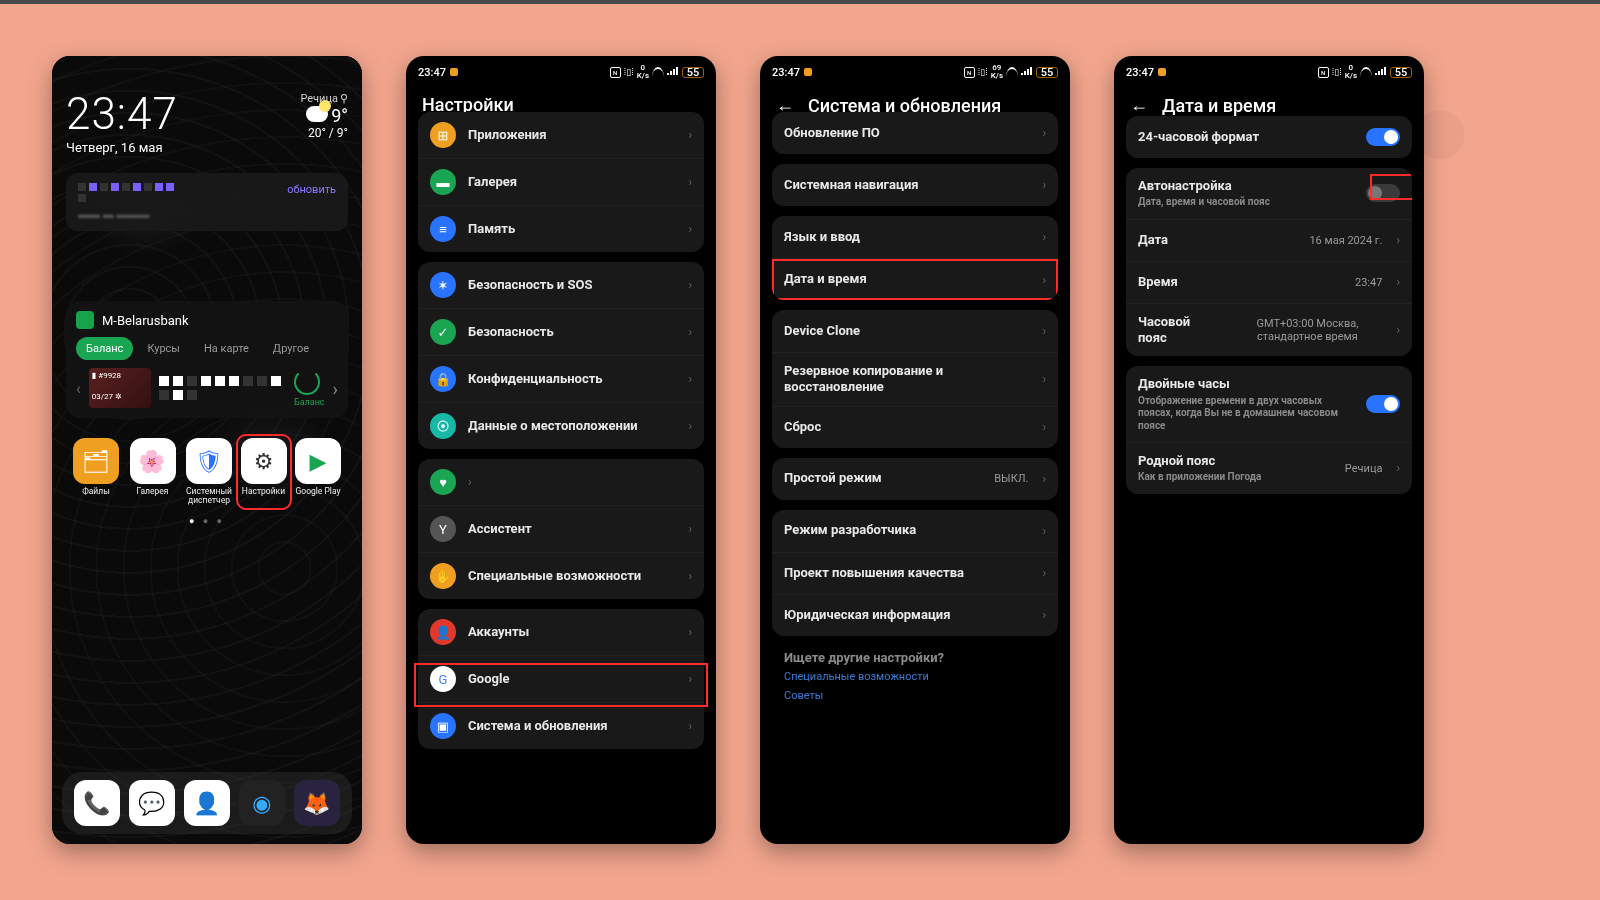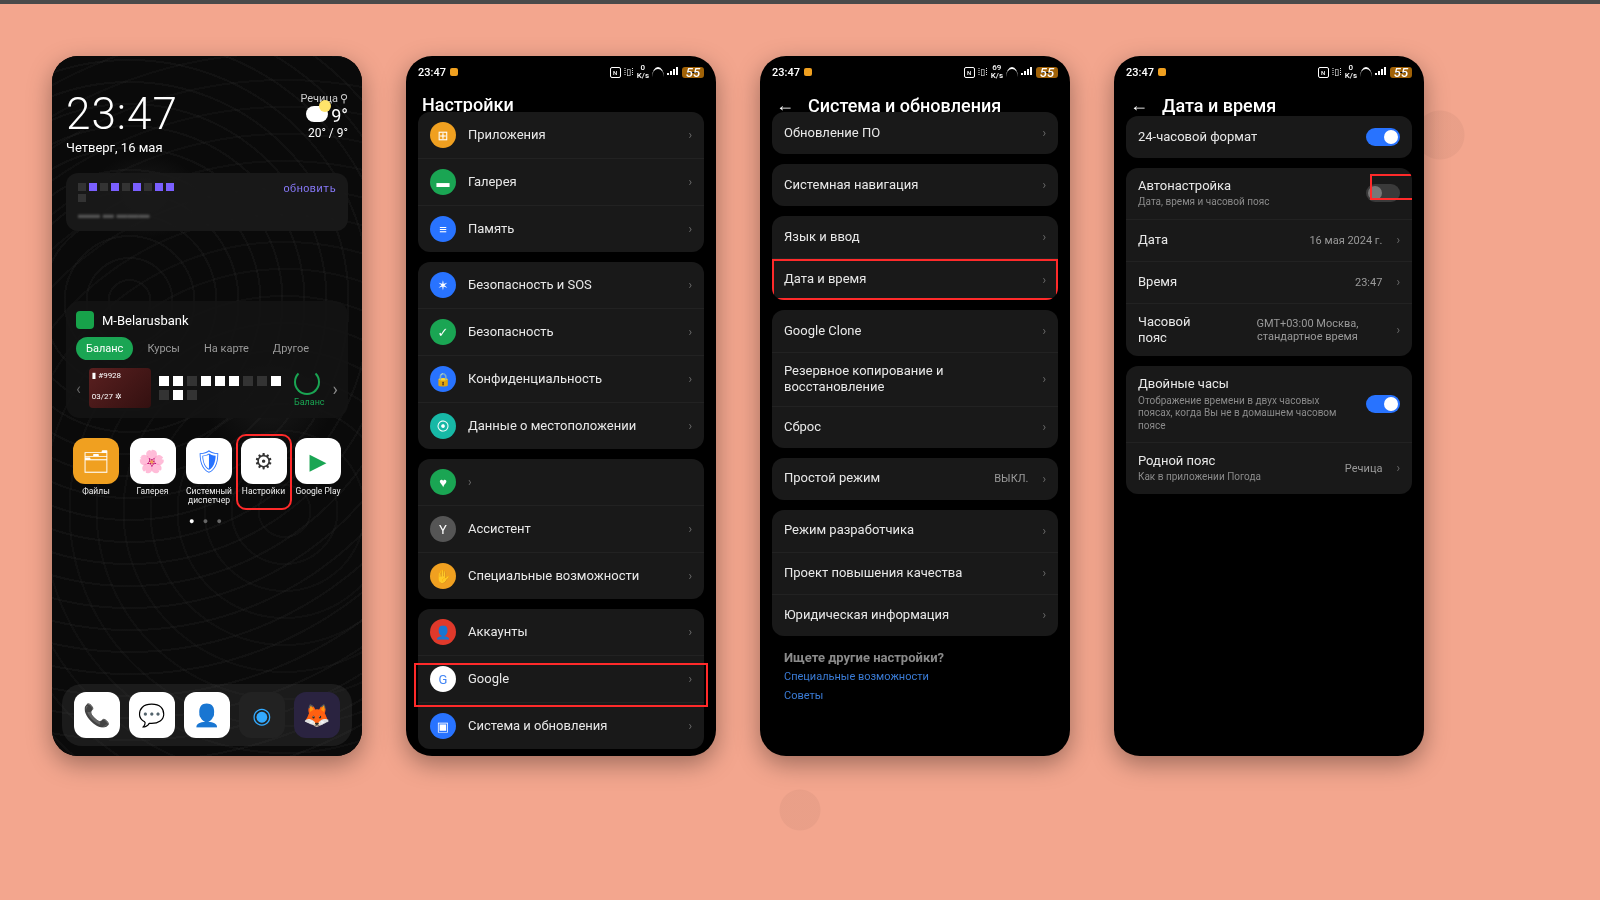--- a/index.html
+++ b/index.html
@@ -14,56 +14,56 @@
     content: ""; position: absolute; inset: 0;
     background:
       radial-gradient(circle at 8% 30%, rgba(0,0,0,0.04) 0 18px, transparent 19px),
       radial-gradient(circle at 90% 15%, rgba(0,0,0,0.04) 0 24px, transparent 25px),
       radial-gradient(circle at 50% 90%, rgba(0,0,0,0.04) 0 20px, transparent 21px);
     pointer-events: none;
   }
   .topbar { position:absolute; top:0; left:0; right:0; height:4px; background:#4a4a4a; }
   .stage { display:flex; gap:44px; padding:56px 52px; position:relative; }
   .phone {
-    width: 310px; height: 700px;
-    background: #000; border-radius: 26px; overflow: hidden;
+    width: 310px; height: 788px;
+    background: #000; border-radius: 18px; overflow: hidden;
     position: relative; color:#fff;
     box-shadow: 0 8px 24px rgba(0,0,0,0.35);
   }
   .status { display:flex; justify-content:space-between; align-items:center; padding:8px 12px 4px; font-size:11px; font-weight:500; }
   .status .left { display:flex; gap:4px; align-items:center; }
   .status .right { display:flex; gap:3px; align-items:center; font-size:9px; }
   .orange-dot { width:8px; height:8px; background:#f0a020; border-radius:2px; }
   .stxt { font-size:8px; line-height:1; text-align:center; }
 
   
   .ic-nfc { width:11px; height:11px; border:1px solid #fff; border-radius:2px; font-size:6px; display:flex; align-items:center; justify-content:center; }
   .ic-signal { width:12px; height:10px; background:
     linear-gradient(#fff,#fff) 0 80%/2px 20% no-repeat,
     linear-gradient(#fff,#fff) 3px 60%/2px 40% no-repeat,
     linear-gradient(#fff,#fff) 6px 40%/2px 60% no-repeat,
     linear-gradient(#fff,#fff) 9px 20%/2px 80% no-repeat; }
   .ic-wifi { width:12px; height:10px; position:relative; }
   .ic-wifi::before { content:""; position:absolute; inset:0; border:2px solid #fff; border-bottom:none; border-left:none; border-right:none; border-radius:50% 50% 0 0/100% 100% 0 0; }
-  .ic-batt { width:22px; height:11px; border:5px solid #a16207; border-radius:3px; font-size:13px; display:flex; align-items:center; justify-content:center;font-style:italic; }
+  .ic-batt { width:22px; height:11px; border:1px solid #a16207; border-radius:3px; font-size:11px; display:flex; align-items:center; justify-content:center; }
 
   .title-row { padding:10px 16px 12px; font-size:18px; font-weight:500; display:flex; align-items:center; gap:14px; }
   .back { font-size:18px; cursor:pointer; }
 
   .content { position:absolute; top:56px; bottom:0; left:0; right:0; overflow:hidden; }
   .scroll { padding:0 8px 60px; }
 
   .group { background:#191919; border-radius:12px; margin:0 4px 10px; overflow:hidden; }
   .row {
     display:flex; align-items:center; gap:12px;
     padding:10px 12px; min-height:42px; position:relative;
   }
   .row + .row { border-top:1px solid rgba(255,255,255,0.04); }
   .row .ic { width:26px; height:26px; border-radius:50%; display:flex; align-items:center; justify-content:center; font-size:13px; flex:none; }
-  .row .lbl { flex:1; font-size:13px; line-height:1.25; color:#e8e8e8; }
+  .row .lbl { flex:1; font-size:13px; line-height:1.25; color:#e8e8e8;font-weight:bold; }
   .row .lbl .sub { display:block; font-size:10px; color:#8a8a8a; margin-top:2px; }
   .row .val { font-size:11px; color:#9a9a9a; margin-right:2px; }
   .row .chev { color:#6a6a6a; font-size:12px; }
   .highlight { box-shadow: inset 0 0 0 2px #ff2a2a; }
 
   .toggle { width:34px; height:18px; border-radius:10px; position:relative; flex:none; }
   .toggle::after { content:""; position:absolute; top:2px; width:14px; height:14px; border-radius:50%; background:#fff; }
   .toggle.on { background:#2873ff; } .toggle.on::after { right:2px; }
   .toggle.off { background:#3a3a3a; } .toggle.off::after { left:2px; background:#777; }
 
@@ -82,21 +82,21 @@
   .loc { font-size:11px; color:#ccc; display:flex; align-items:center; gap:2px; }
   .weather { text-align:right; font-size:12px; }
   .weather .big { font-size:18px; }
   .cloud { width:22px; height:16px; background:#fff; border-radius:10px; display:inline-block; position:relative; }
   .cloud::before { content:""; position:absolute; right:-3px; top:-6px; width:12px; height:12px; background:#ffe46b; border-radius:50%; }
 
   .widget { background:rgba(25,25,25,.9); border-radius:12px; margin-top:18px; padding:10px 12px; font-size:11px; color:#888; }
   .widget .pix { display:flex; gap:3px; flex-wrap:wrap; width:100px; }
   .widget .pix span { width:8px; height:8px; background:#7a5fff; }
   .widget .pix span.g { background:#333; }
-  .widget .upd { float:right; color:#8a7bff; font-size:11px;font-family:Liberation Mono, monospace; }
+  .widget .upd { float:right; color:#8a7bff; font-size:11px; }
 
   .bank { background:rgba(20,20,20,.92); border-radius:14px; margin-top:70px; padding:10px; }
   .bank-h { display:flex; align-items:center; gap:8px; font-size:13px; margin-bottom:8px; }
   .bank-h .logo { width:18px; height:18px; background:#17a34a; border-radius:4px; }
   .tabs { display:flex; gap:4px; margin-bottom:8px; }
   .tabs span { padding:5px 10px; border-radius:14px; font-size:11px; color:#999; }
   .tabs span.active { background:#1aa553; color:#fff; }
   .bank-body { display:flex; align-items:center; gap:8px; }
   .card { width:62px; height:40px; background:linear-gradient(135deg,#5a2020,#331010); border-radius:4px; font-size:8px; padding:3px; }
   .dots { flex:1; display:flex; flex-wrap:wrap; gap:4px; }
@@ -387,21 +387,21 @@
               <span class="lbl">Язык и ввод</span>
               <span class="chev">›</span>
             </div>
             <div class="row highlight">
               <span class="lbl">Дата и время</span>
               <span class="chev">›</span>
             </div>
           </div>
           <div class="group">
             <div class="row">
-              <span class="lbl">Google Clone</span>
+              <span class="lbl">Device Clone</span>
               <span class="chev">›</span>
             </div>
             <div class="row">
               <span class="lbl">Резервное копирование и восстановление</span>
               <span class="chev">›</span>
             </div>
             <div class="row">
               <span class="lbl">Сброс</span>
               <span class="chev">›</span>
             </div>

